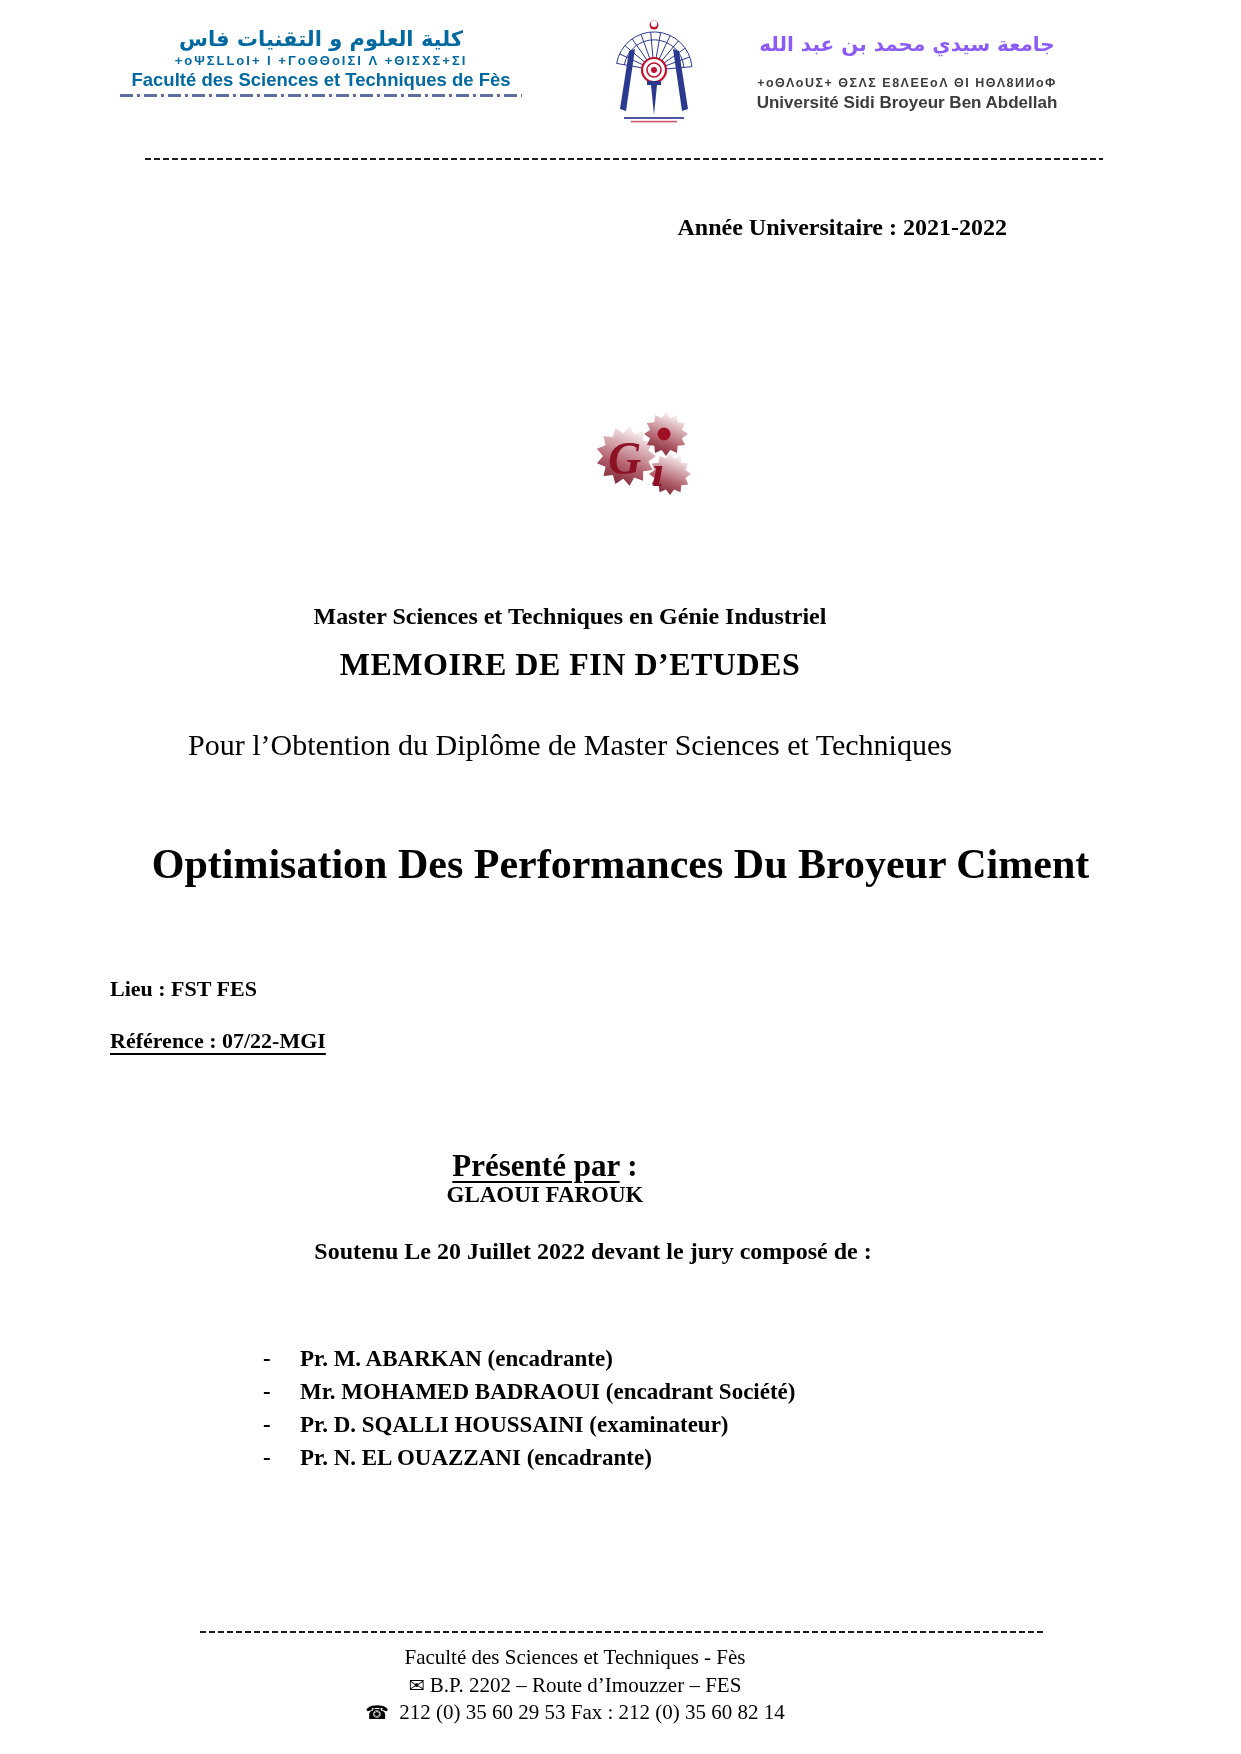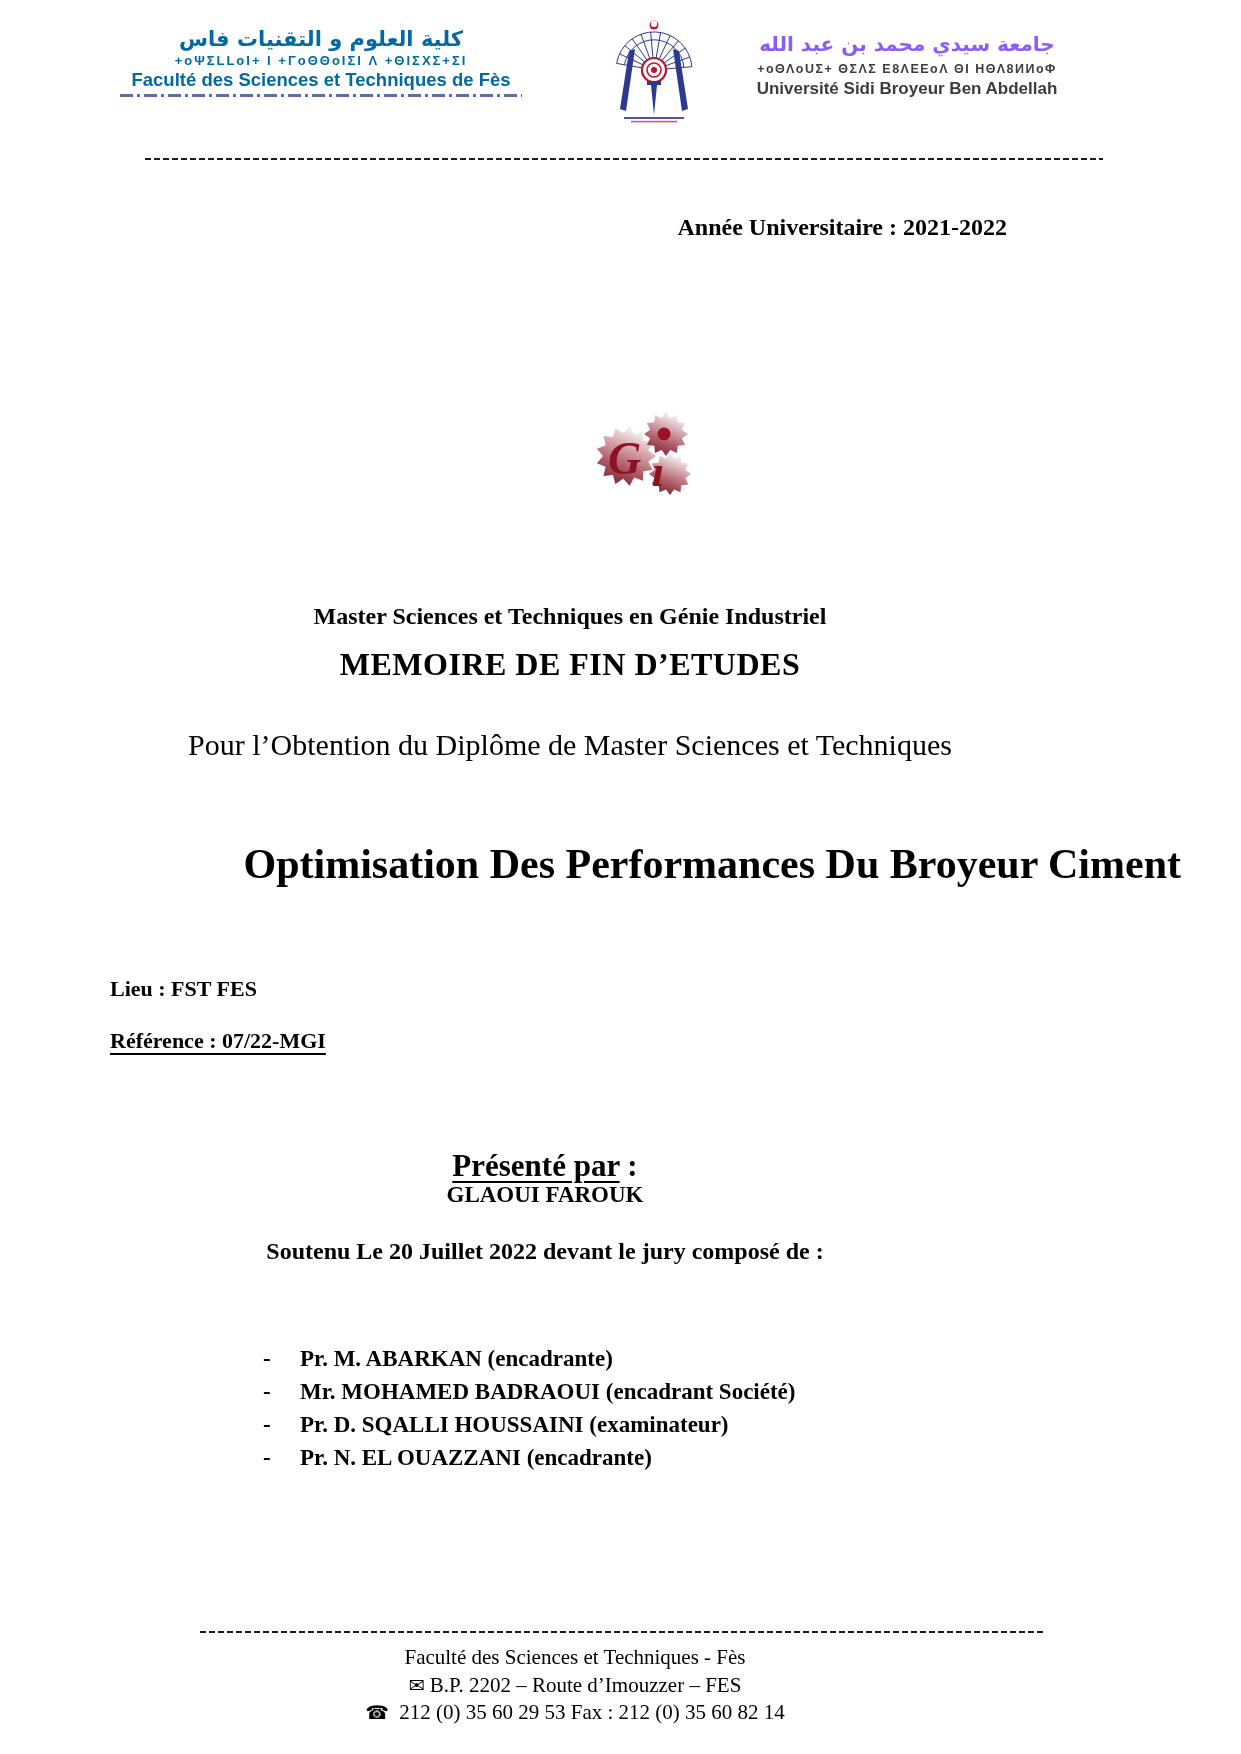--- a/index.html
+++ b/index.html
@@ -18,42 +18,42 @@
   .dashdot{
     height:3px;margin-top:3px;
     background:repeating-linear-gradient(90deg,#5f6da3 0 13px,transparent 13px 17px,#5f6da3 17px 20px,transparent 20px 24px);
   }
   .emblem{position:absolute;left:610px;top:18px;width:88px;height:106px;}
   .hdr-right{
     position:absolute;left:710px;top:32px;width:394px;text-align:center;
     color:#3c3c3b;font-family:"Liberation Sans","DejaVu Sans",sans-serif;
   }
   .hdr-right .ar{font-size:20px;font-weight:bold;direction:rtl;line-height:25px;color:#8b5cf6;font-family:"DejaVu Sans","Liberation Sans",sans-serif;}
-  .hdr-right .tif{font-size:12.5px;font-weight:bold;letter-spacing:1.5px;line-height:16px;margin-top:4px;}
+  .hdr-right .tif{font-size:12.5px;font-weight:bold;letter-spacing:1.5px;line-height:16px;margin-top:18px;}
   .hdr-right .fr{font-size:17px;font-weight:bold;line-height:21px;margin-top:1px;}
   
   .sep{height:2px;background:repeating-linear-gradient(90deg,#1c1c1c 0 6px,transparent 6px 9px);}
   .sep-top{position:absolute;left:145px;top:158px;width:958px;}
   .sep-bottom{position:absolute;left:200px;top:1631px;width:843px;}
   
   .annee{position:absolute;left:0;top:214px;width:1007px;text-align:right;font-size:24px;font-weight:bold;}
   .gi{position:absolute;left:594px;top:400px;width:100px;height:100px;}
   .cline{position:absolute;left:0;width:1140px;text-align:center;}
   .program{top:603px;font-size:24px;font-weight:bold;}
   .memoire{top:646px;font-size:32px;font-weight:bold;letter-spacing:.5px;}
   .purpose{top:728px;font-size:30px;}
-  .title{position:absolute;left:60px;top:840px;width:1121px;text-align:right;font-size:42px;font-weight:bold;}
+  .title{position:absolute;left:60px;top:840px;width:1121px;text-align:center;font-size:42px;font-weight:bold;}
   .lieu{position:absolute;left:110px;top:976px;font-size:22px;font-weight:bold;}
   .ref{position:absolute;left:110px;top:1028px;font-size:22px;font-weight:bold;
        text-decoration:underline;text-decoration-thickness:2px;text-underline-offset:5px;}
   .mid{position:absolute;left:0;width:1090px;text-align:center;font-weight:bold;}
   .presente{top:1148px;font-size:31px;}
   .presente .ul{text-decoration:underline;text-decoration-thickness:2px;text-underline-offset:5px;}
   .author{top:1182px;font-size:23px;}
-  .soutenu{top:1238px;font-size:24px;}
+  .soutenu{top:1238px;font-size:24px;padding-left:48px;}
   .jury{position:absolute;left:263px;top:1346px;font-size:23px;font-weight:bold;}
   .jury-row{display:flex;line-height:26px;margin-bottom:7px;}
   .jury-bullet{width:37px;}
   
   .footer{position:absolute;left:0;top:1644px;width:1150px;text-align:center;font-size:21px;line-height:27.5px;}
   .glyph{font-family:"DejaVu Sans","Liberation Sans",sans-serif;font-size:19px;}
 </style>
 </head>
 <body>
 

